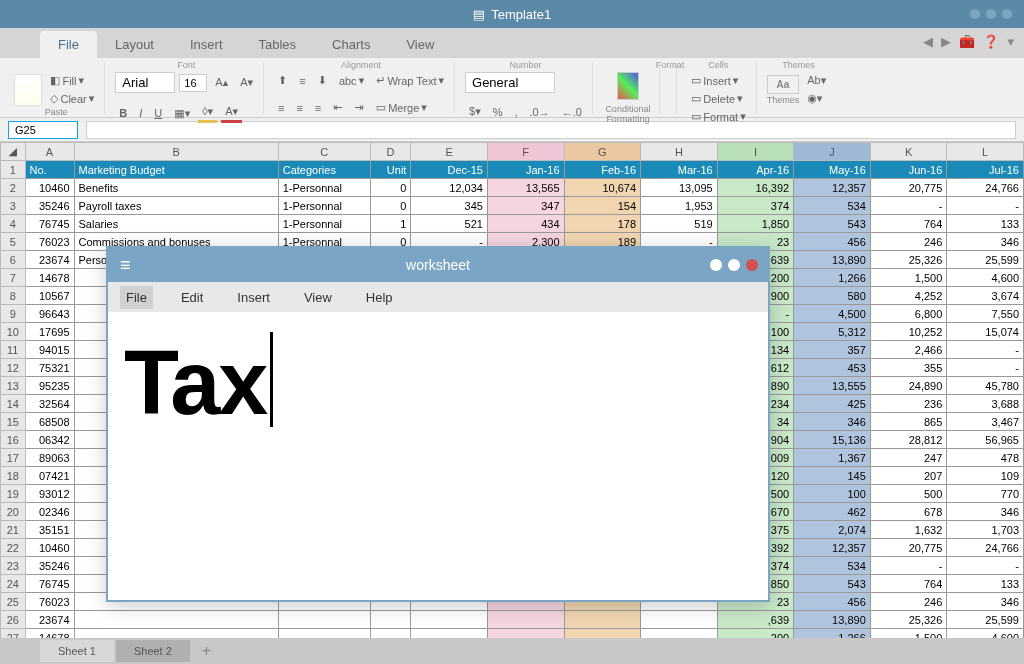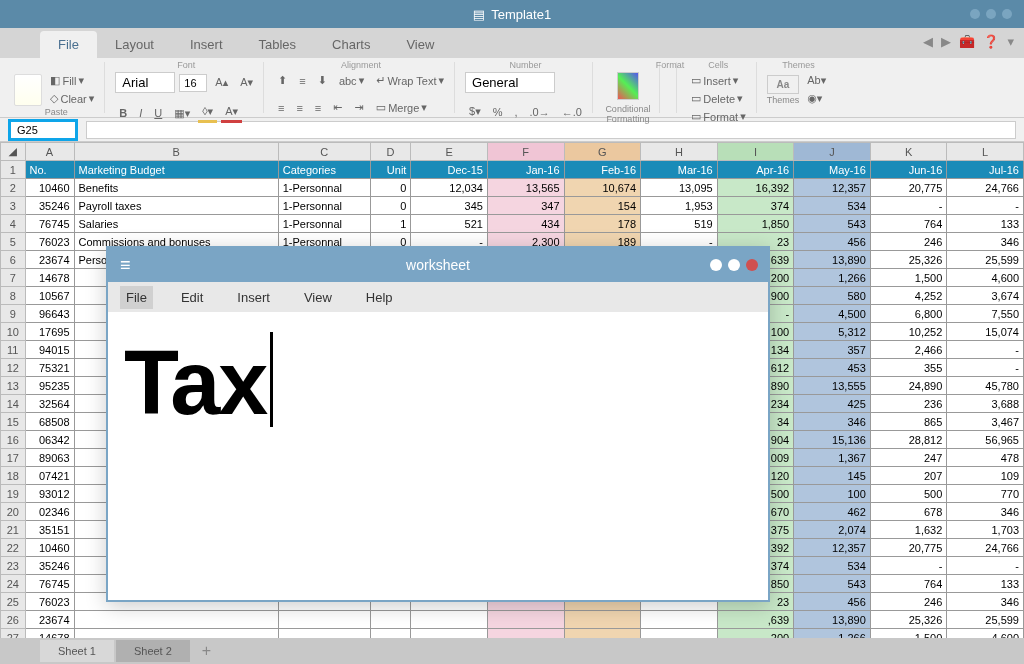--- a/index.html
+++ b/index.html
@@ -26,21 +26,21 @@
 .stylebox { border: 1px solid #ccc; padding: 4px 8px; font-size: 10px; cursor: pointer; background: #fff; }
 .stylebox.n2 { border-color: #d88; color: #a55; }
 .stylebox.p2 { color: #888; }
 .stylebox.neu { background: #ffe9b0; color: #a88030; }
 .stylebox.calc { background: #ffd090; color: #a06020; }
 .stylebox.chk { background: #c0e5c0; color: #408040; }
 .pasteicon { width: 28px; height: 32px; background: linear-gradient(#fff,#ffe); border: 1px solid #ddd; border-radius: 2px; }
 .cfmt { width: 22px; height: 28px; background: linear-gradient(45deg,#e55,#5e5,#55e); border: 1px solid #ccc; }
 
 .cellref { background: #f0f0f0; height: 24px; display: flex; align-items: center; padding: 2px 8px; border-bottom: 1px solid #ccc; }
-.cellref input { border: 3px solid #0ea5e9; padding: 2px 6px; font-size: 11px; width: 70px; background: #fff; }
+.cellref input { border: 1px solid #0ea5e9; padding: 2px 6px; font-size: 11px; width: 70px; background: #fff; }
 .formula { flex: 1; border: 1px solid #ccc; margin-left: 8px; height: 18px; background: #fff; }
 
 .sheet { position: relative; background: #fff; }
 table.grid { border-collapse: collapse; font-size: 11px; width: 100%; }
 table.grid th { background: #e8e8e8; border: 1px solid #bbb; padding: 2px 4px; font-weight: normal; color: #555; text-align: center; height: 18px; }
 table.grid td { border: 1px solid #999; padding: 1px 4px; height: 15px; text-align: right; background: #fff; }
 table.grid td.txt { text-align: left; }
 table.grid tr.hdr td { background: #1a8bb8; color: #fff; font-weight: normal; text-align: left; }
 table.grid tr.hdr td.r { text-align: right; }
 table.grid th.rowh { width: 24px; }

